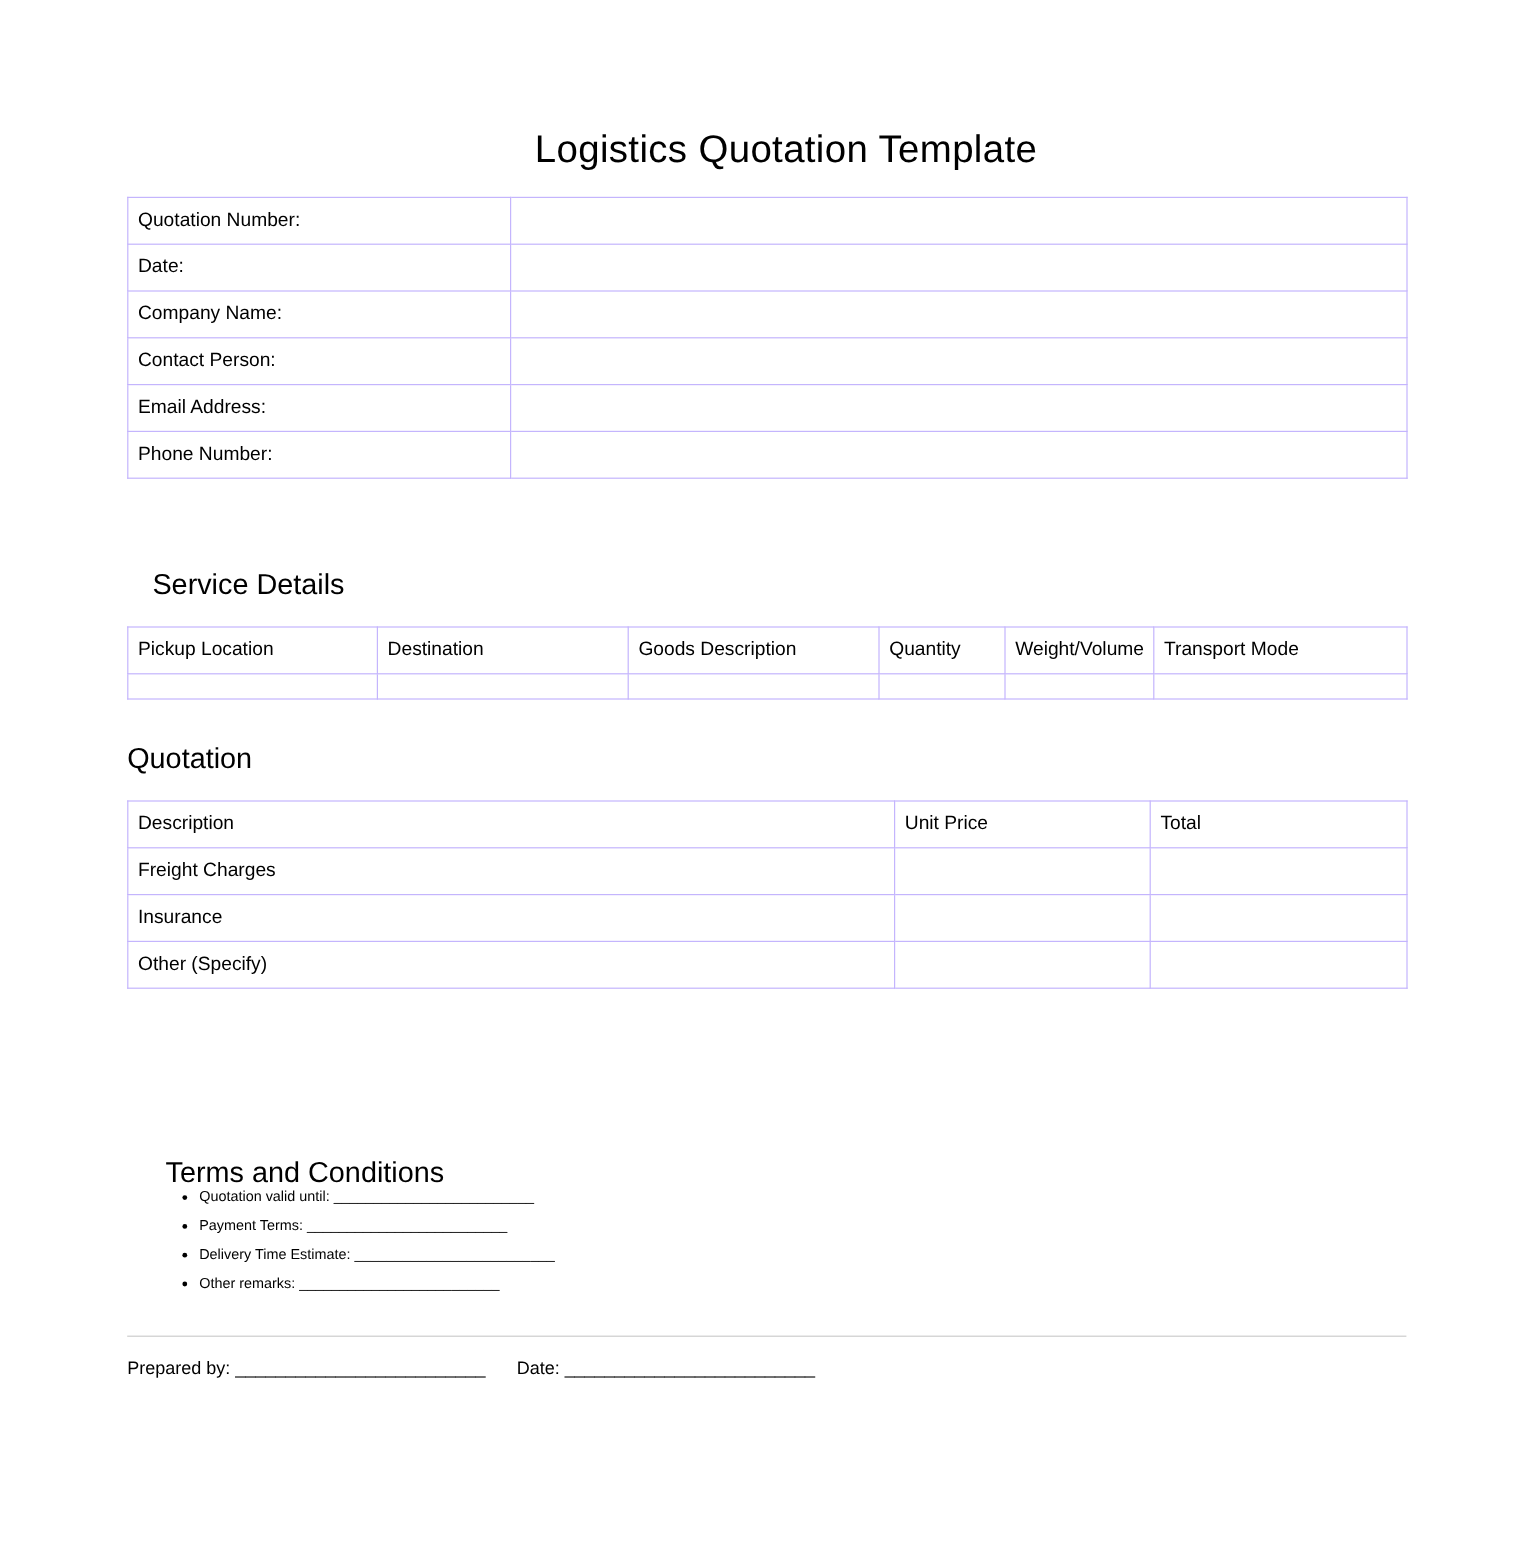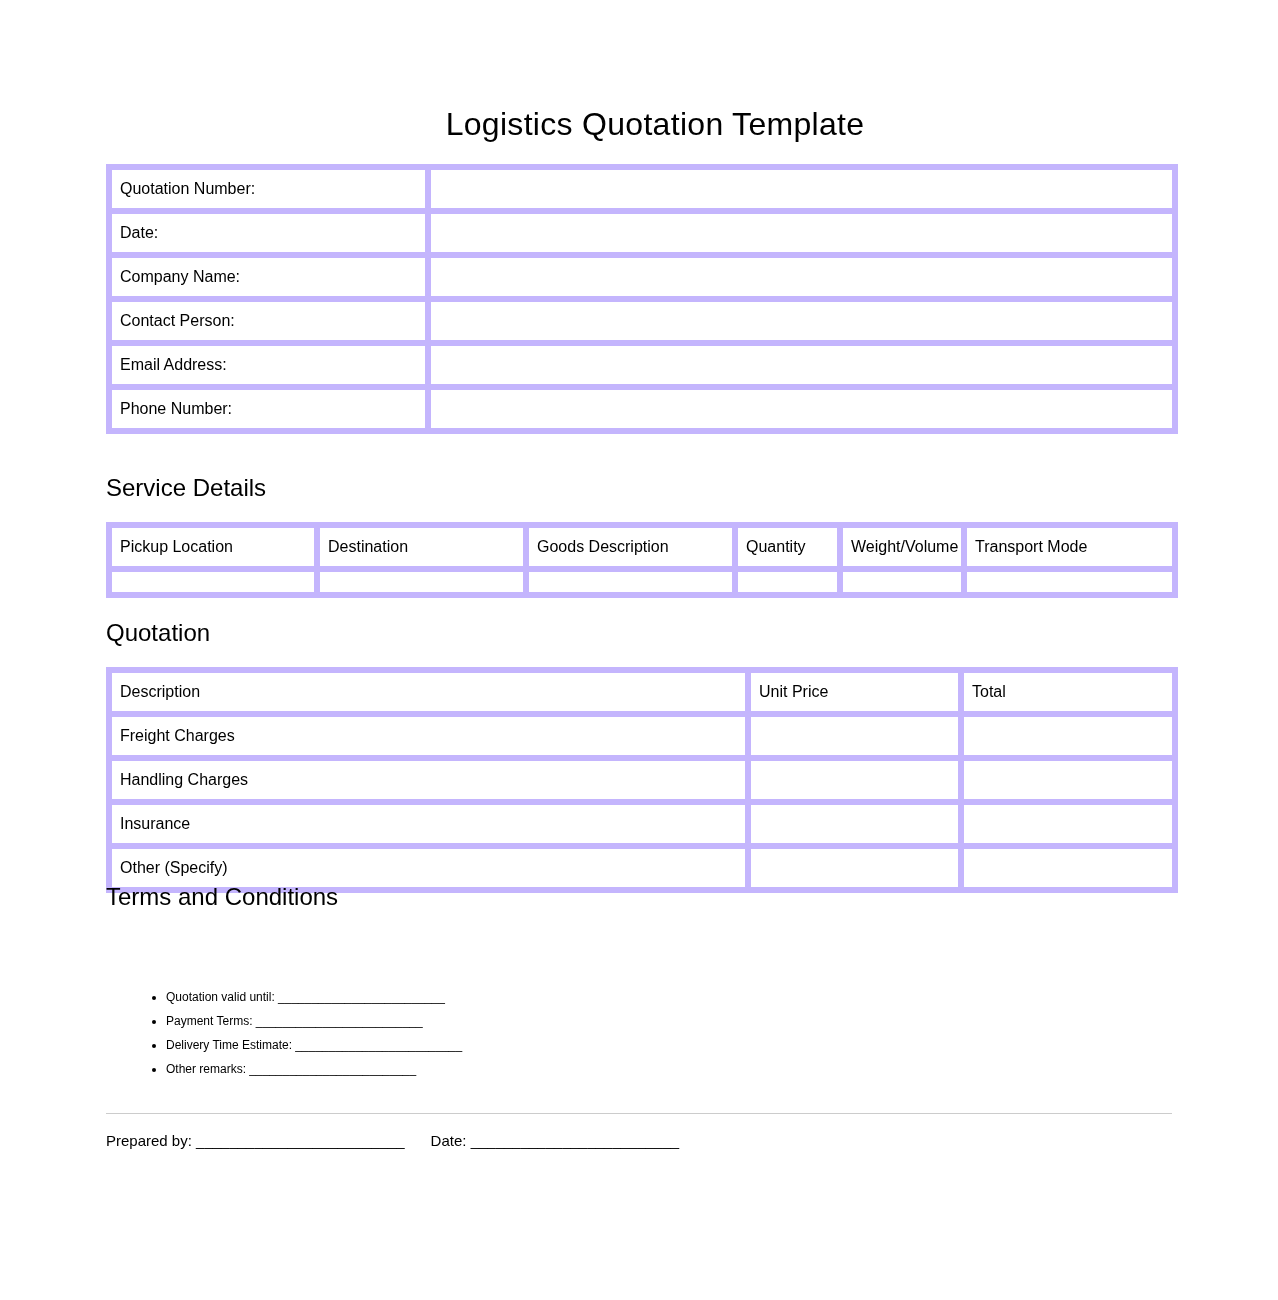--- a/index.html
+++ b/index.html
@@ -29,21 +29,21 @@
     line-height: 40px;
   }
   table {
     border-collapse: collapse;
     width: 1066px;
     position: absolute;
     left: 0;
     table-layout: fixed;
   }
   td, th {
-    border: 6px solid #c4b5fd;
+    border: 1px solid #c4b5fd;
     padding: 0 8px;
     font-size: 16px;
     font-weight: normal;
     text-align: left;
     height: 38px;
     vertical-align: middle;
     white-space: nowrap;
     overflow: hidden;
   }
   #info-table { top: 164px; }
@@ -51,23 +51,23 @@
   #service-table td.empty { height: 20px; padding: 0; }
   #quote-table { top: 667px; }
   h2 {
     margin: 0;
     position: absolute;
     left: 0;
     font-size: 24px;
     font-weight: normal;
     line-height: 30px;
   }
-  #h-service { top: 473px; }
+  #h-service { top: 473px; margin-left: 21px; }
   #h-quote { top: 618px; }
-  #h-terms { top: 882px; }
+  #h-terms { top: 963px; margin-left: 32px; }
   ul.terms {
     position: absolute;
     top: 985px;
     left: 0;
     margin: 0;
     padding-left: 60px;
     font-size: 12px;
     line-height: 24px;
   }
   ul.terms li { padding-left: 0; }
@@ -179,25 +179,20 @@
         <th>Total</th>
       </tr>
     </thead>
     <tbody>
       <tr>
         <td>Freight Charges</td>
         <td></td>
         <td></td>
       </tr>
       <tr>
-        <td>Handling Charges</td>
-        <td></td>
-        <td></td>
-      </tr>
-      <tr>
         <td>Insurance</td>
         <td></td>
         <td></td>
       </tr>
       <tr>
         <td>Other (Specify)</td>
         <td></td>
         <td></td>
       </tr>
     </tbody>

